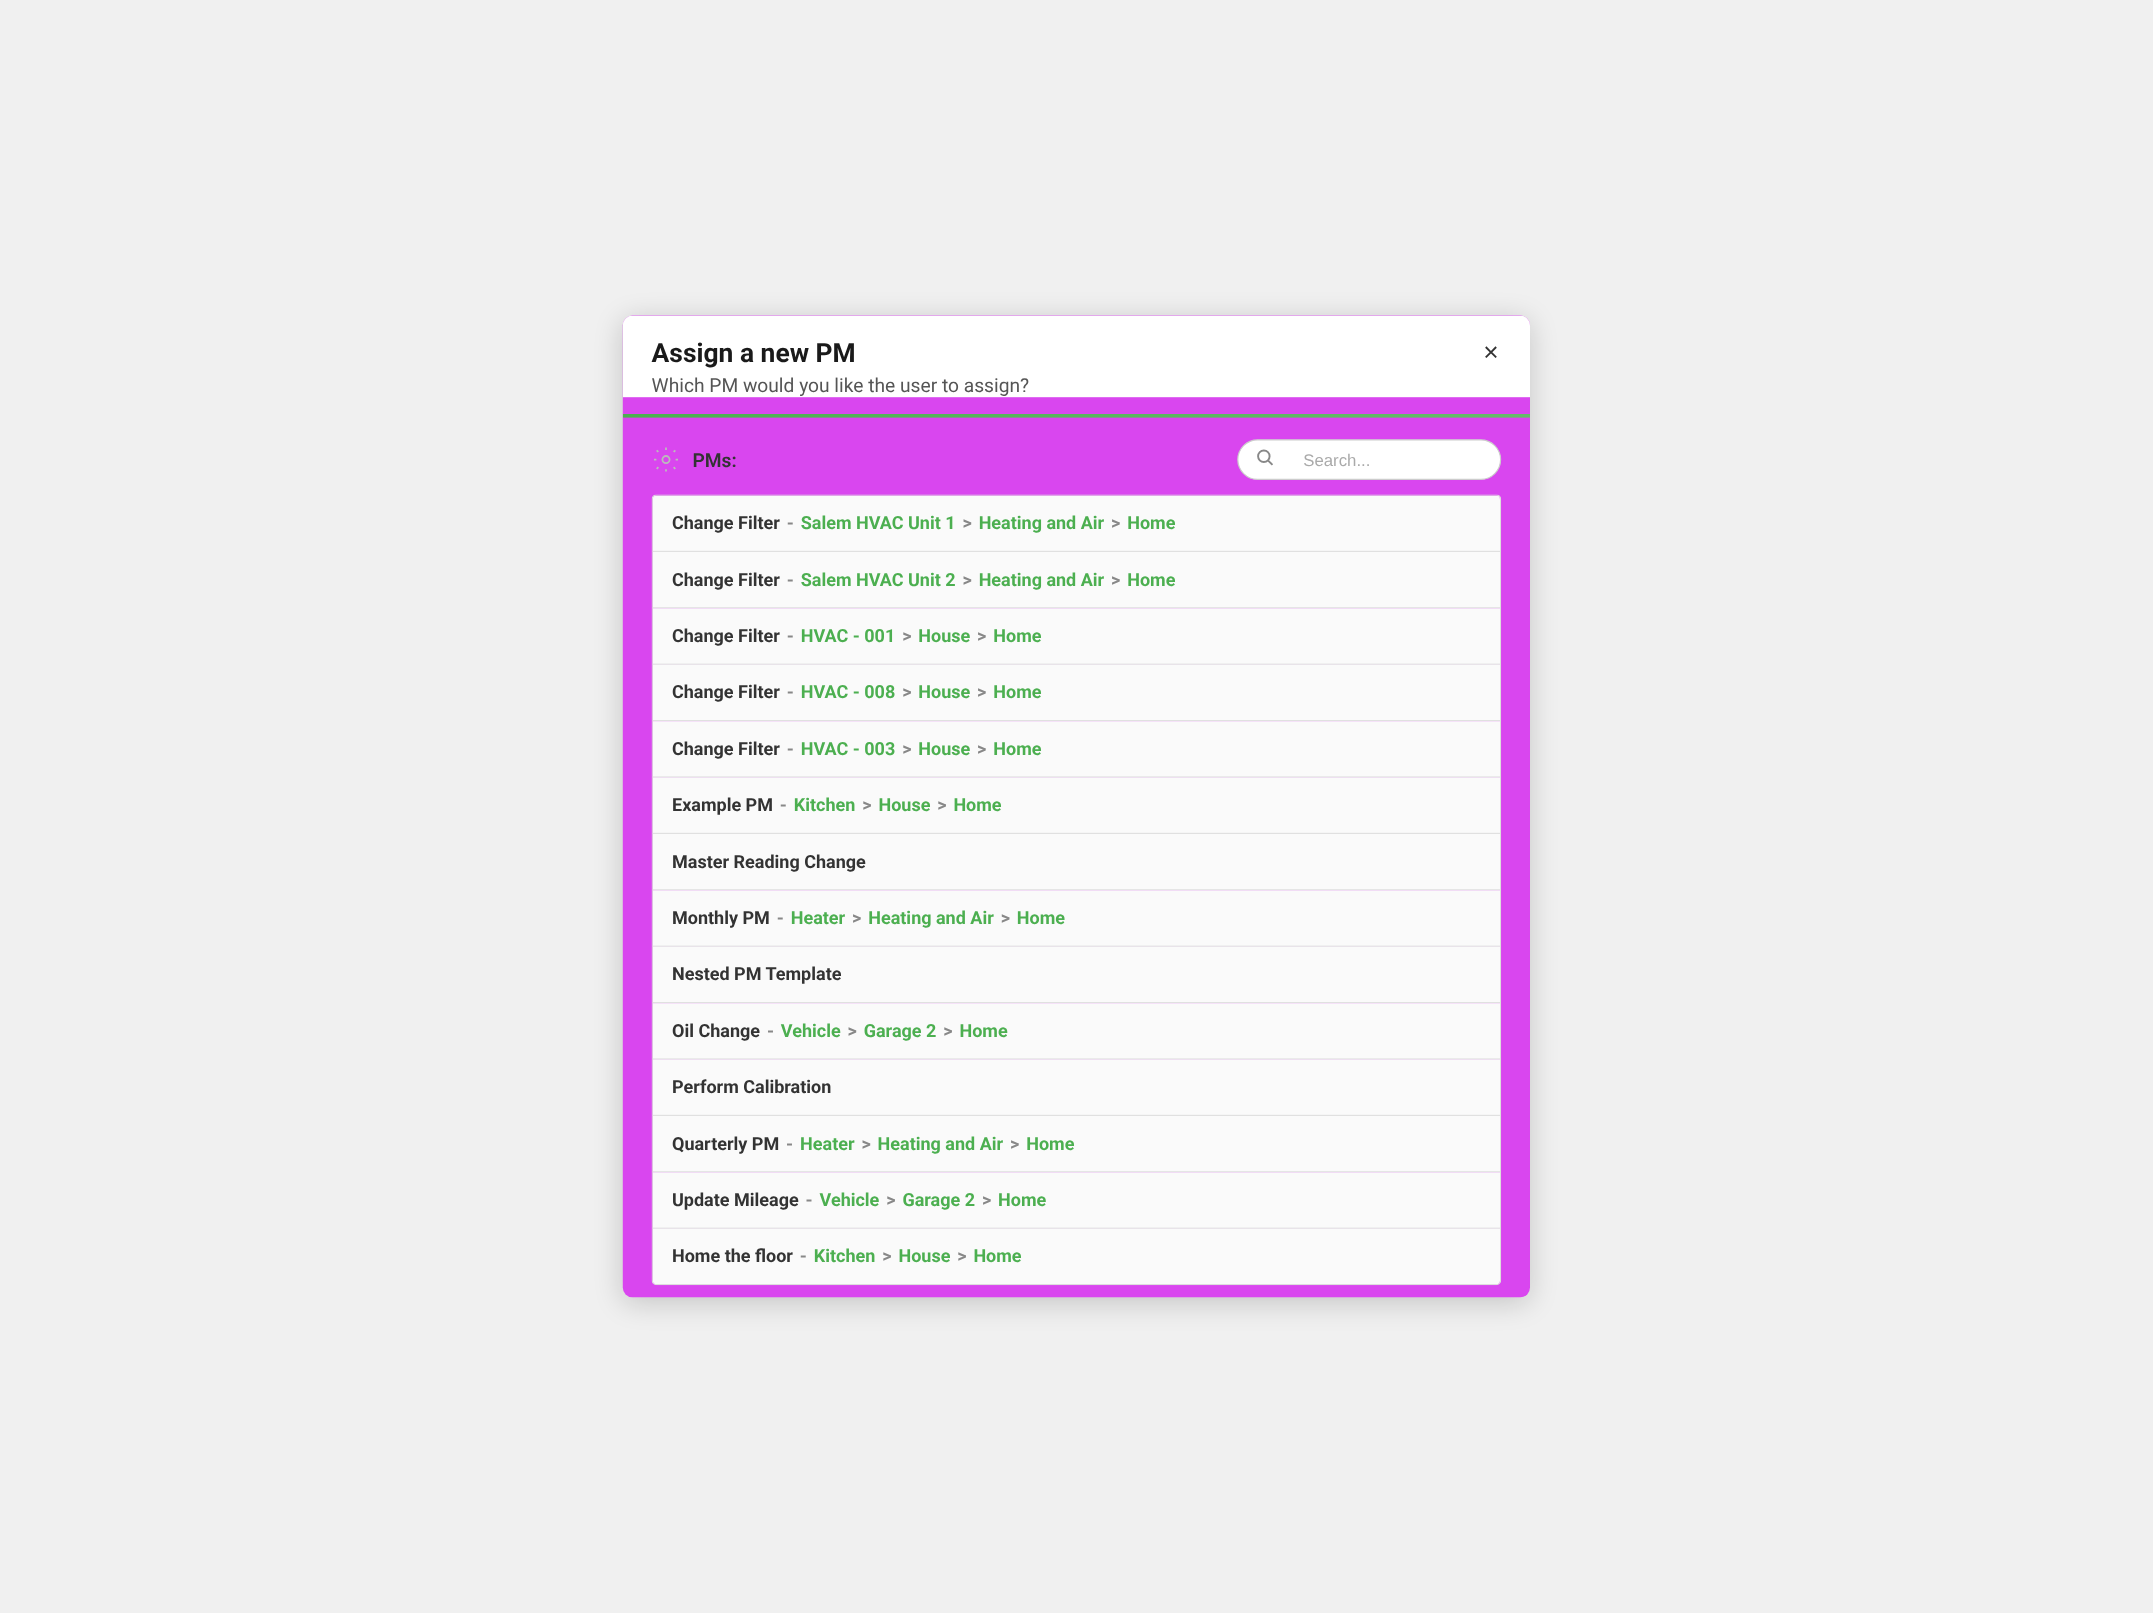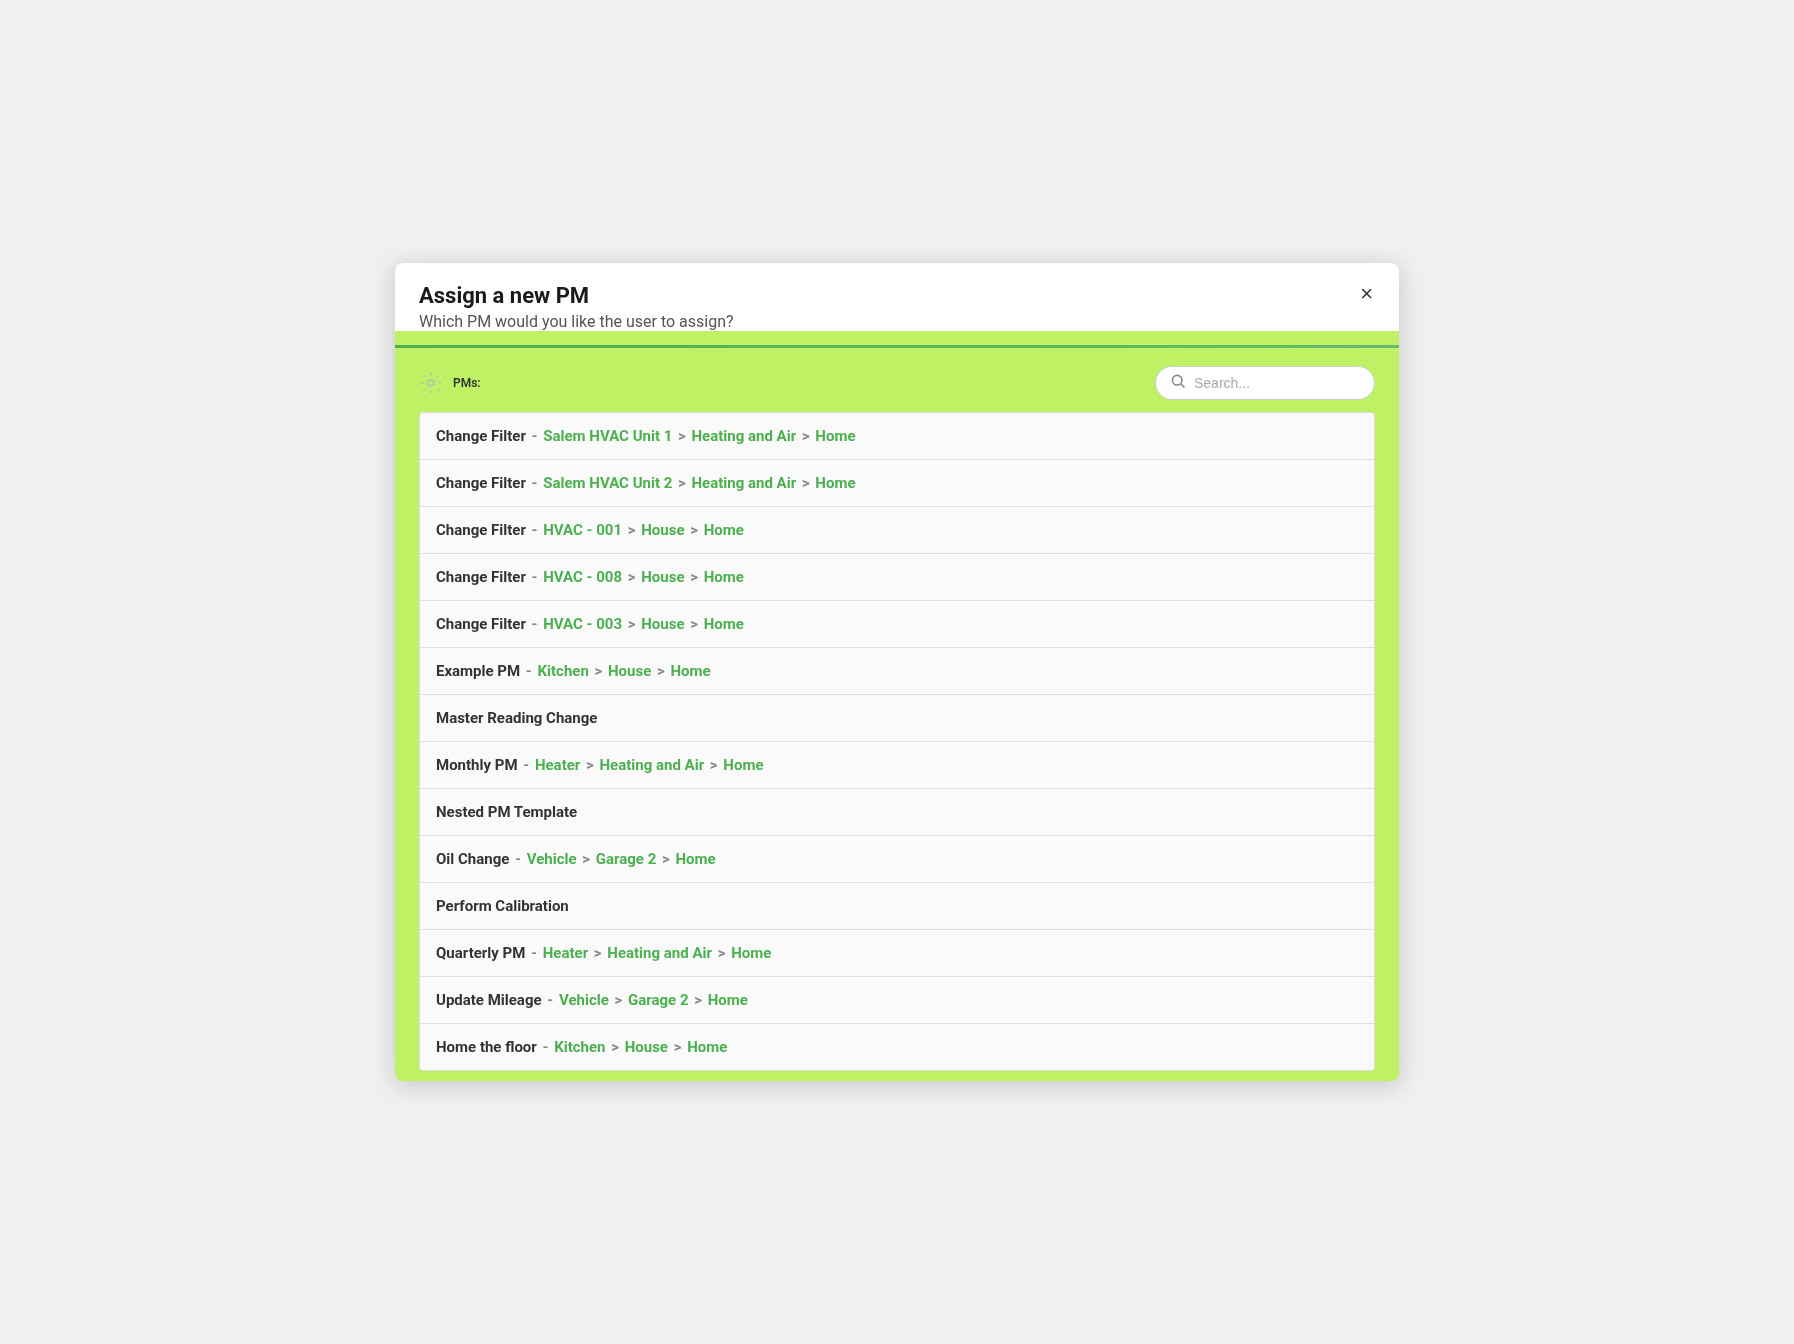--- a/index.html
+++ b/index.html
@@ -11,24 +11,24 @@
     body {
       font-family: -apple-system, BlinkMacSystemFont, 'Segoe UI', Roboto, sans-serif;
       background: #f0f0f0;
       display: flex;
       align-items: center;
       justify-content: center;
       min-height: 100vh;
     }
 
     .modal {
-      background: #bef264;
+      background: #d946ef;
       border-radius: 8px;
       box-shadow: 0 4px 24px rgba(0,0,0,0.18);
-      width: 1004px;
+      width: 756px;
       max-width: 98vw;
       overflow: hidden;
     }
 
     .modal-header {
       padding: 20px 24px 0 24px;
       background: #fff;
       position: relative;
     }
 
@@ -76,33 +76,33 @@
     }
 
     .loading-icon {
       color: #bbb;
       font-size: 22px;
       display: flex;
       align-items: center;
     }
 
     .pm-label {
-      font-size: 12px;
+      font-size: 16px;
       font-weight: 600;
       color: #333;
     }
 
     .search-wrapper {
       display: flex;
       align-items: center;
       background: #fff;
       border: 1.5px solid #ccc;
       border-radius: 24px;
       padding: 6px 14px;
-      gap: 8px;
+      gap: 24px;
       width: 220px;
     }
 
     .search-icon {
       color: #888;
       font-size: 16px;
     }
 
     .search-input {
       border: none;

